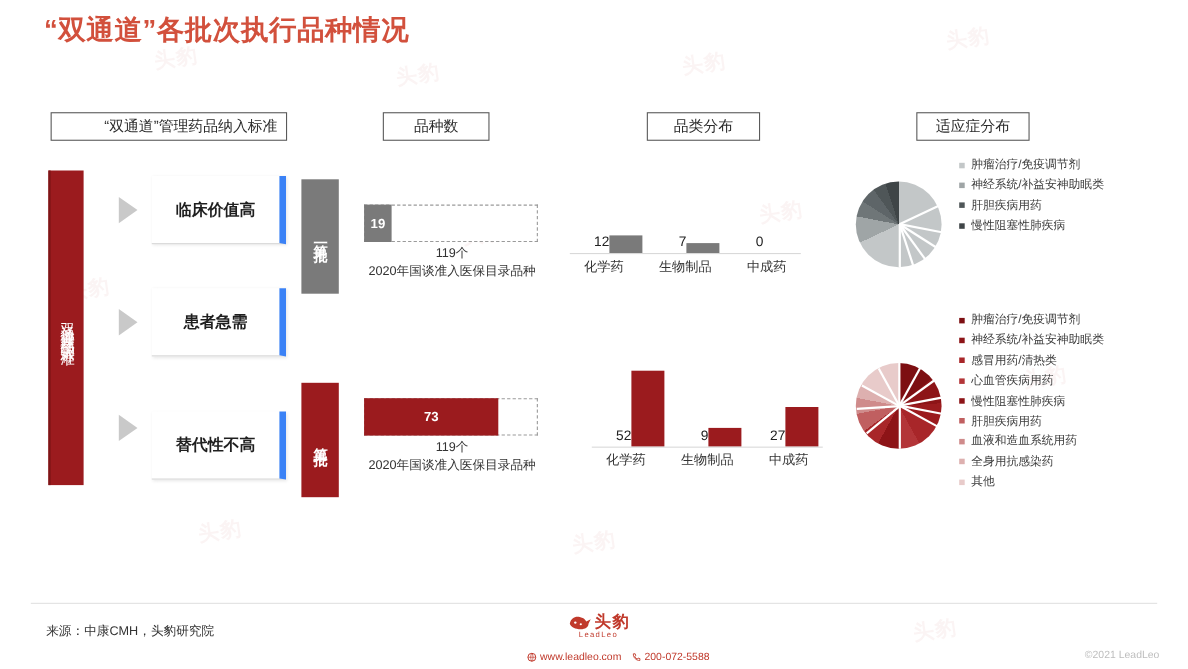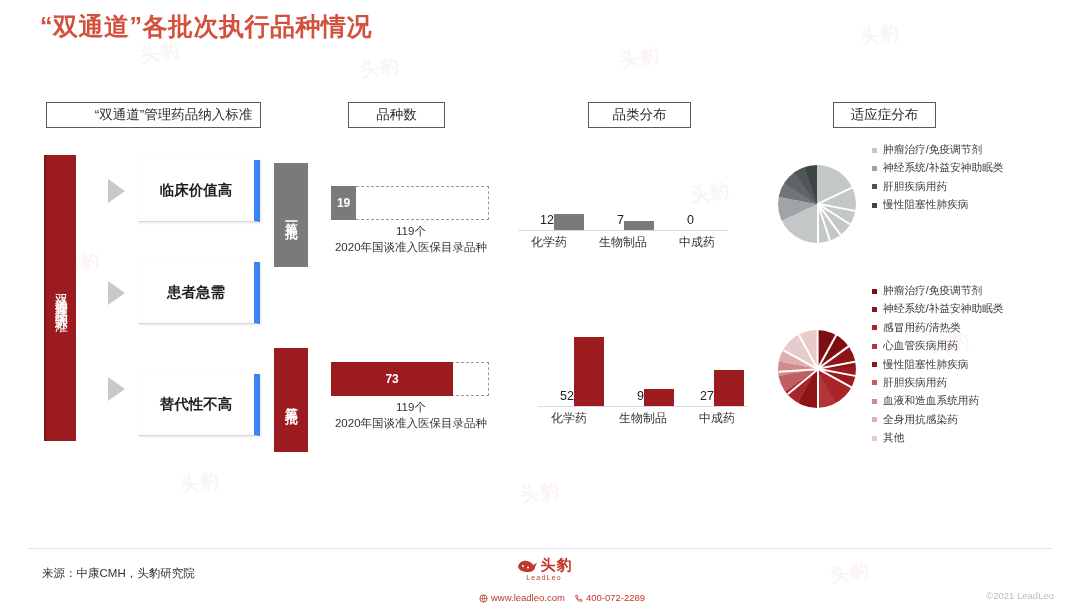--- a/index.html
+++ b/index.html
@@ -345,17 +345,17 @@
           <circle cx="5" cy="5" r="4" fill="none" stroke="#C0392B" stroke-width="1"></circle>
           <path d="M1 5h8M5 1c1.6 1.8 1.6 6.2 0 8M5 1c-1.6 1.8-1.6 6.2 0 8" fill="none" stroke="#C0392B" stroke-width=".7"></path>
         </svg>
     </span><span>www.leadleo.com</span>
   </span>
   <span>
     <span class="contact-ico">
       <svg width="9" height="9" viewBox="0 0 10 10">
           <path d="M2 1.5 L3.8 1.5 L4.4 3.4 L3.3 4.2 C3.9 5.6 4.6 6.3 6 6.9 L6.8 5.8 L8.6 6.4 L8.6 8.2 C5 8.6 1.6 5.2 2 1.5 Z" fill="none" stroke="#C0392B" stroke-width=".9"></path>
         </svg>
-    </span><span>400-072-2289</span>
+    </span><span>200-072-5588</span>
   </span>
 </div>
 
 <div id="copyright">©2021 LeadLeo</div>
 
 </body></html>

